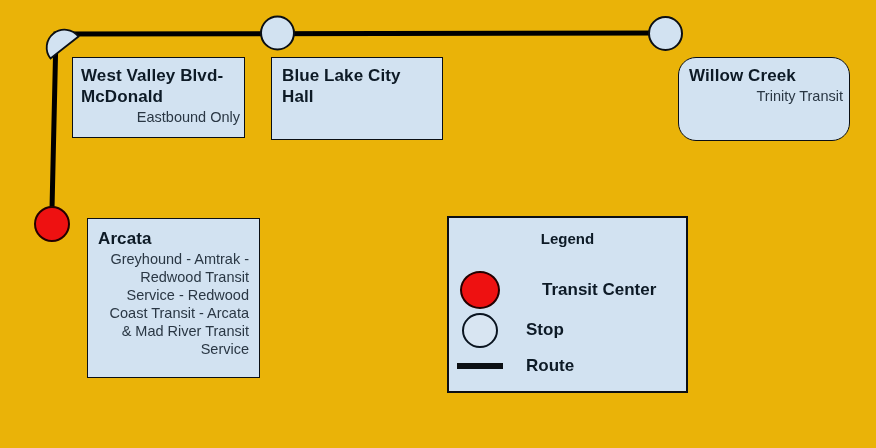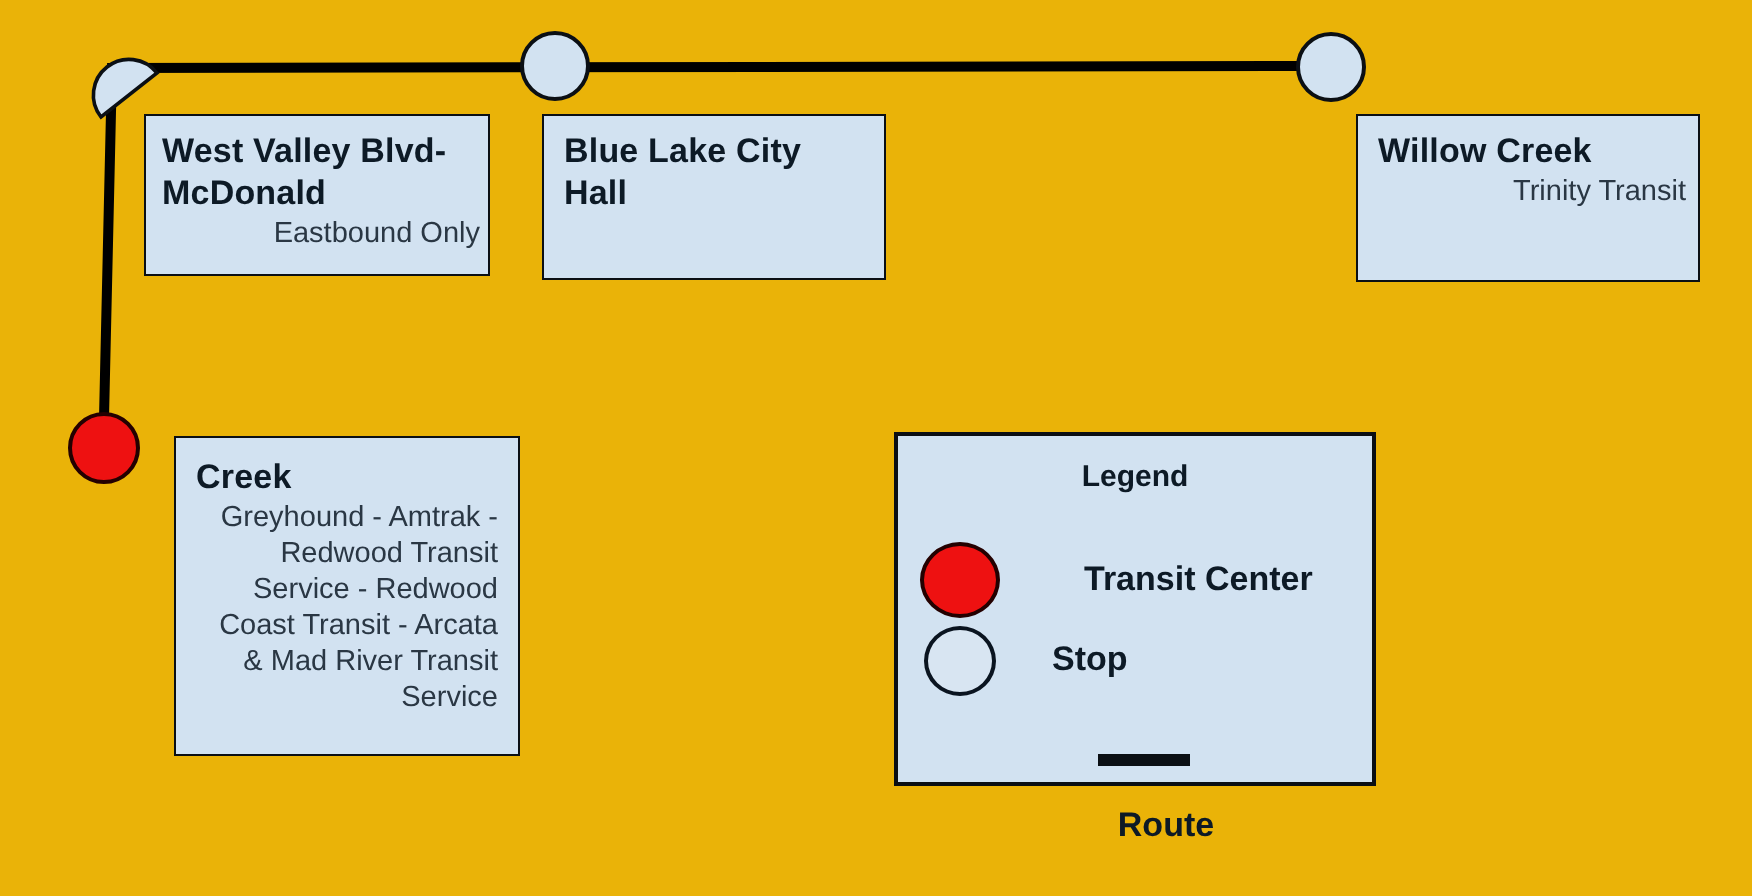--- a/index.html
+++ b/index.html
@@ -38,21 +38,21 @@
   }
   .box-sub {
     font-size: 14.5px;
     line-height: 18.5px;
     color: #2a3744;
     margin-top: 1px;
     text-align: right;
   }
   #box-west-valley   { left: 72px;  top: 57px;  width: 173px; height: 81px;  padding: 7px 4px 0 8px; }
   #box-blue-lake     { left: 271px; top: 57px;  width: 172px; height: 83px;  padding: 7px 6px 0 10px; }
-  #box-willow-creek  { left: 678px; top: 57px;  width: 172px; height: 84px;  padding: 7px 6px 0 10px; }
+  #box-willow-creek  { left: 678px; top: 57px;  width: 172px; height: 84px;  padding: 7px 6px 0 10px; border-radius: 18px; }
   #box-arcata        { left: 87px;  top: 218px; width: 173px; height: 160px; padding: 9px 10px 0 10px; }
   #box-arcata .box-sub { line-height: 18px; }
 
   .legend {
     position: absolute;
     left: 447px;
     top: 216px;
     width: 241px;
     height: 177px;
     box-sizing: border-box;
@@ -74,21 +74,21 @@
   .legend-row {
     position: absolute;
     left: 0;
     right: 0;
     display: flex;
     align-items: center;
     padding-left: 8px;
   }
   #legend-row-transit-center { top: 52px;  height: 40px; gap: 16px; }
   #legend-row-stop           { top: 95px;  height: 34px; }
-  #legend-row-route          { top: 139px; height: 18px; flex-direction: column; }
+  #legend-row-route          { top: 139px; height: 18px; }
   .sym-wrap {
     width: 46px;
     display: flex;
     justify-content: center;
     align-items: center;
     flex: 0 0 46px;
   }
   .legend-label {
     font-size: 17px;
     font-weight: bold;
@@ -139,21 +139,21 @@
   <div class="label-box" id="box-blue-lake">
     <div class="box-title">Blue Lake City Hall</div>
   </div>
 
   <div class="label-box" id="box-willow-creek">
     <div class="box-title">Willow Creek</div>
     <div class="box-sub">Trinity Transit</div>
   </div>
 
   <div class="label-box" id="box-arcata">
-    <div class="box-title">Creek</div>
+    <div class="box-title">Arcata</div>
     <div class="box-sub">Greyhound - Amtrak - Redwood Transit Service - Redwood Coast Transit - Arcata &amp; Mad River Transit Service</div>
   </div>
 
   <div class="legend">
     <div class="legend-title">Legend</div>
 
     <div class="legend-row" id="legend-row-transit-center">
       <div class="sym-wrap">
         <div class="sym-transit-center"></div>
       </div>

